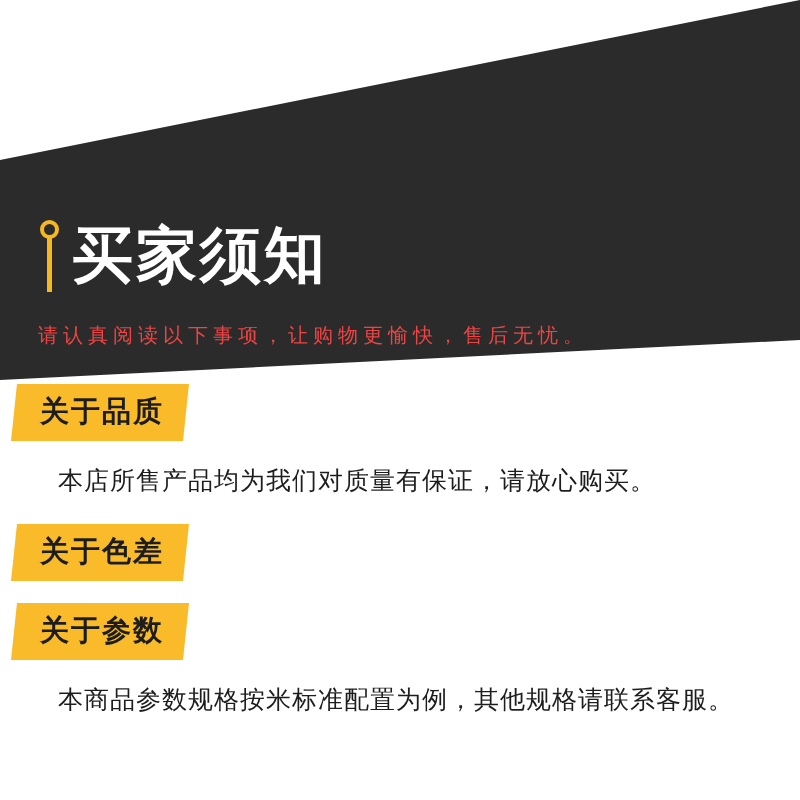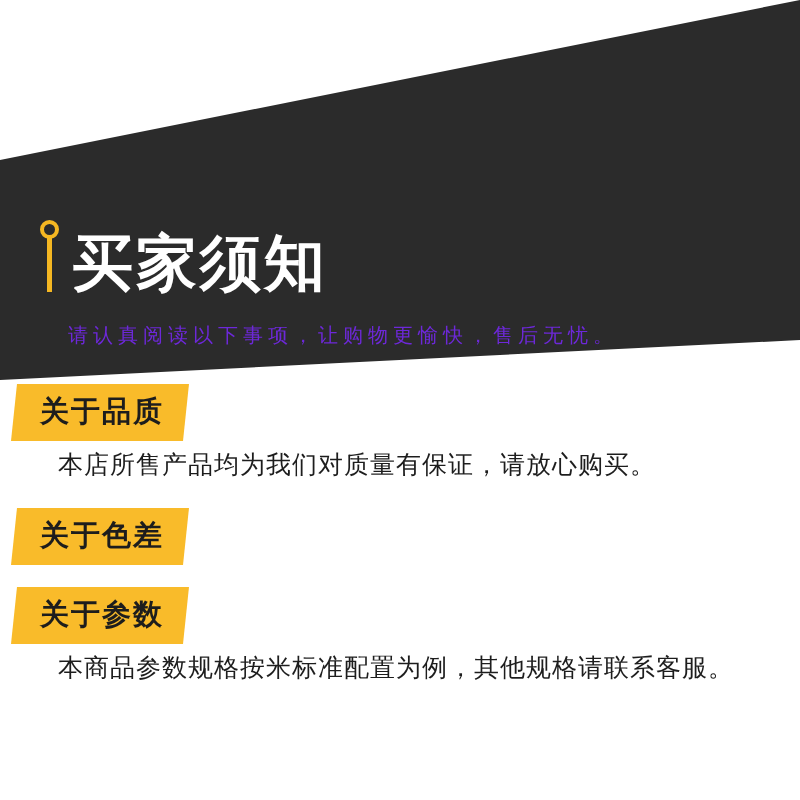--- a/index.html
+++ b/index.html
@@ -40,21 +40,21 @@
     clip-path: polygon(0px 380px, 800px 340px, 800px 800px, 0px 800px);
   }
   .header {
     position: absolute;
     left: 38px;
     top: 218px;
     width: 700px;
   }
   .title-row {
     display: flex;
-    align-items: center;
+    align-items: flex-start;
   }
   .pin {
     position: relative;
     width: 26px;
     height: 90px;
     margin-right: 8px;
     flex: 0 0 auto;
   }
   .pin .pin-head {
     position: absolute;
@@ -78,23 +78,22 @@
   .main-title {
     font-size: 61px;
     line-height: 74px;
     color: #ffffff;
     font-weight: bold;
     letter-spacing: 3px;
     white-space: nowrap;
   }
   .subtitle {
     margin-top: 14px;
-    margin-left: 30px;
     font-size: 20px;
-    color: #6d28d9;
+    color: #ef4444;
     letter-spacing: 5px;
     white-space: nowrap;
   }
 
   .sections {
     position: absolute;
     left: 0;
     top: 378px;
     width: 800px;
   }
@@ -111,21 +110,21 @@
     letter-spacing: 2px;
     padding: 8px 22px 9px 26px;
     margin-left: 14px;
     transform: skewX(-6deg);
   }
   .badge span {
     display: inline-block;
     transform: skewX(6deg);
   }
   .body-text {
-    margin: 2px 58px 0 58px;
+    margin: 18px 58px 0 58px;
     font-size: 25px;
     line-height: 43px;
     color: #1d1d1d;
     letter-spacing: 1px;
   }
   .sec-1 { margin-top: 6px; }
   .sec-2 { margin-top: 22px; }
   .sec-3 { margin-top: 22px; }
 </style>
 </head>

